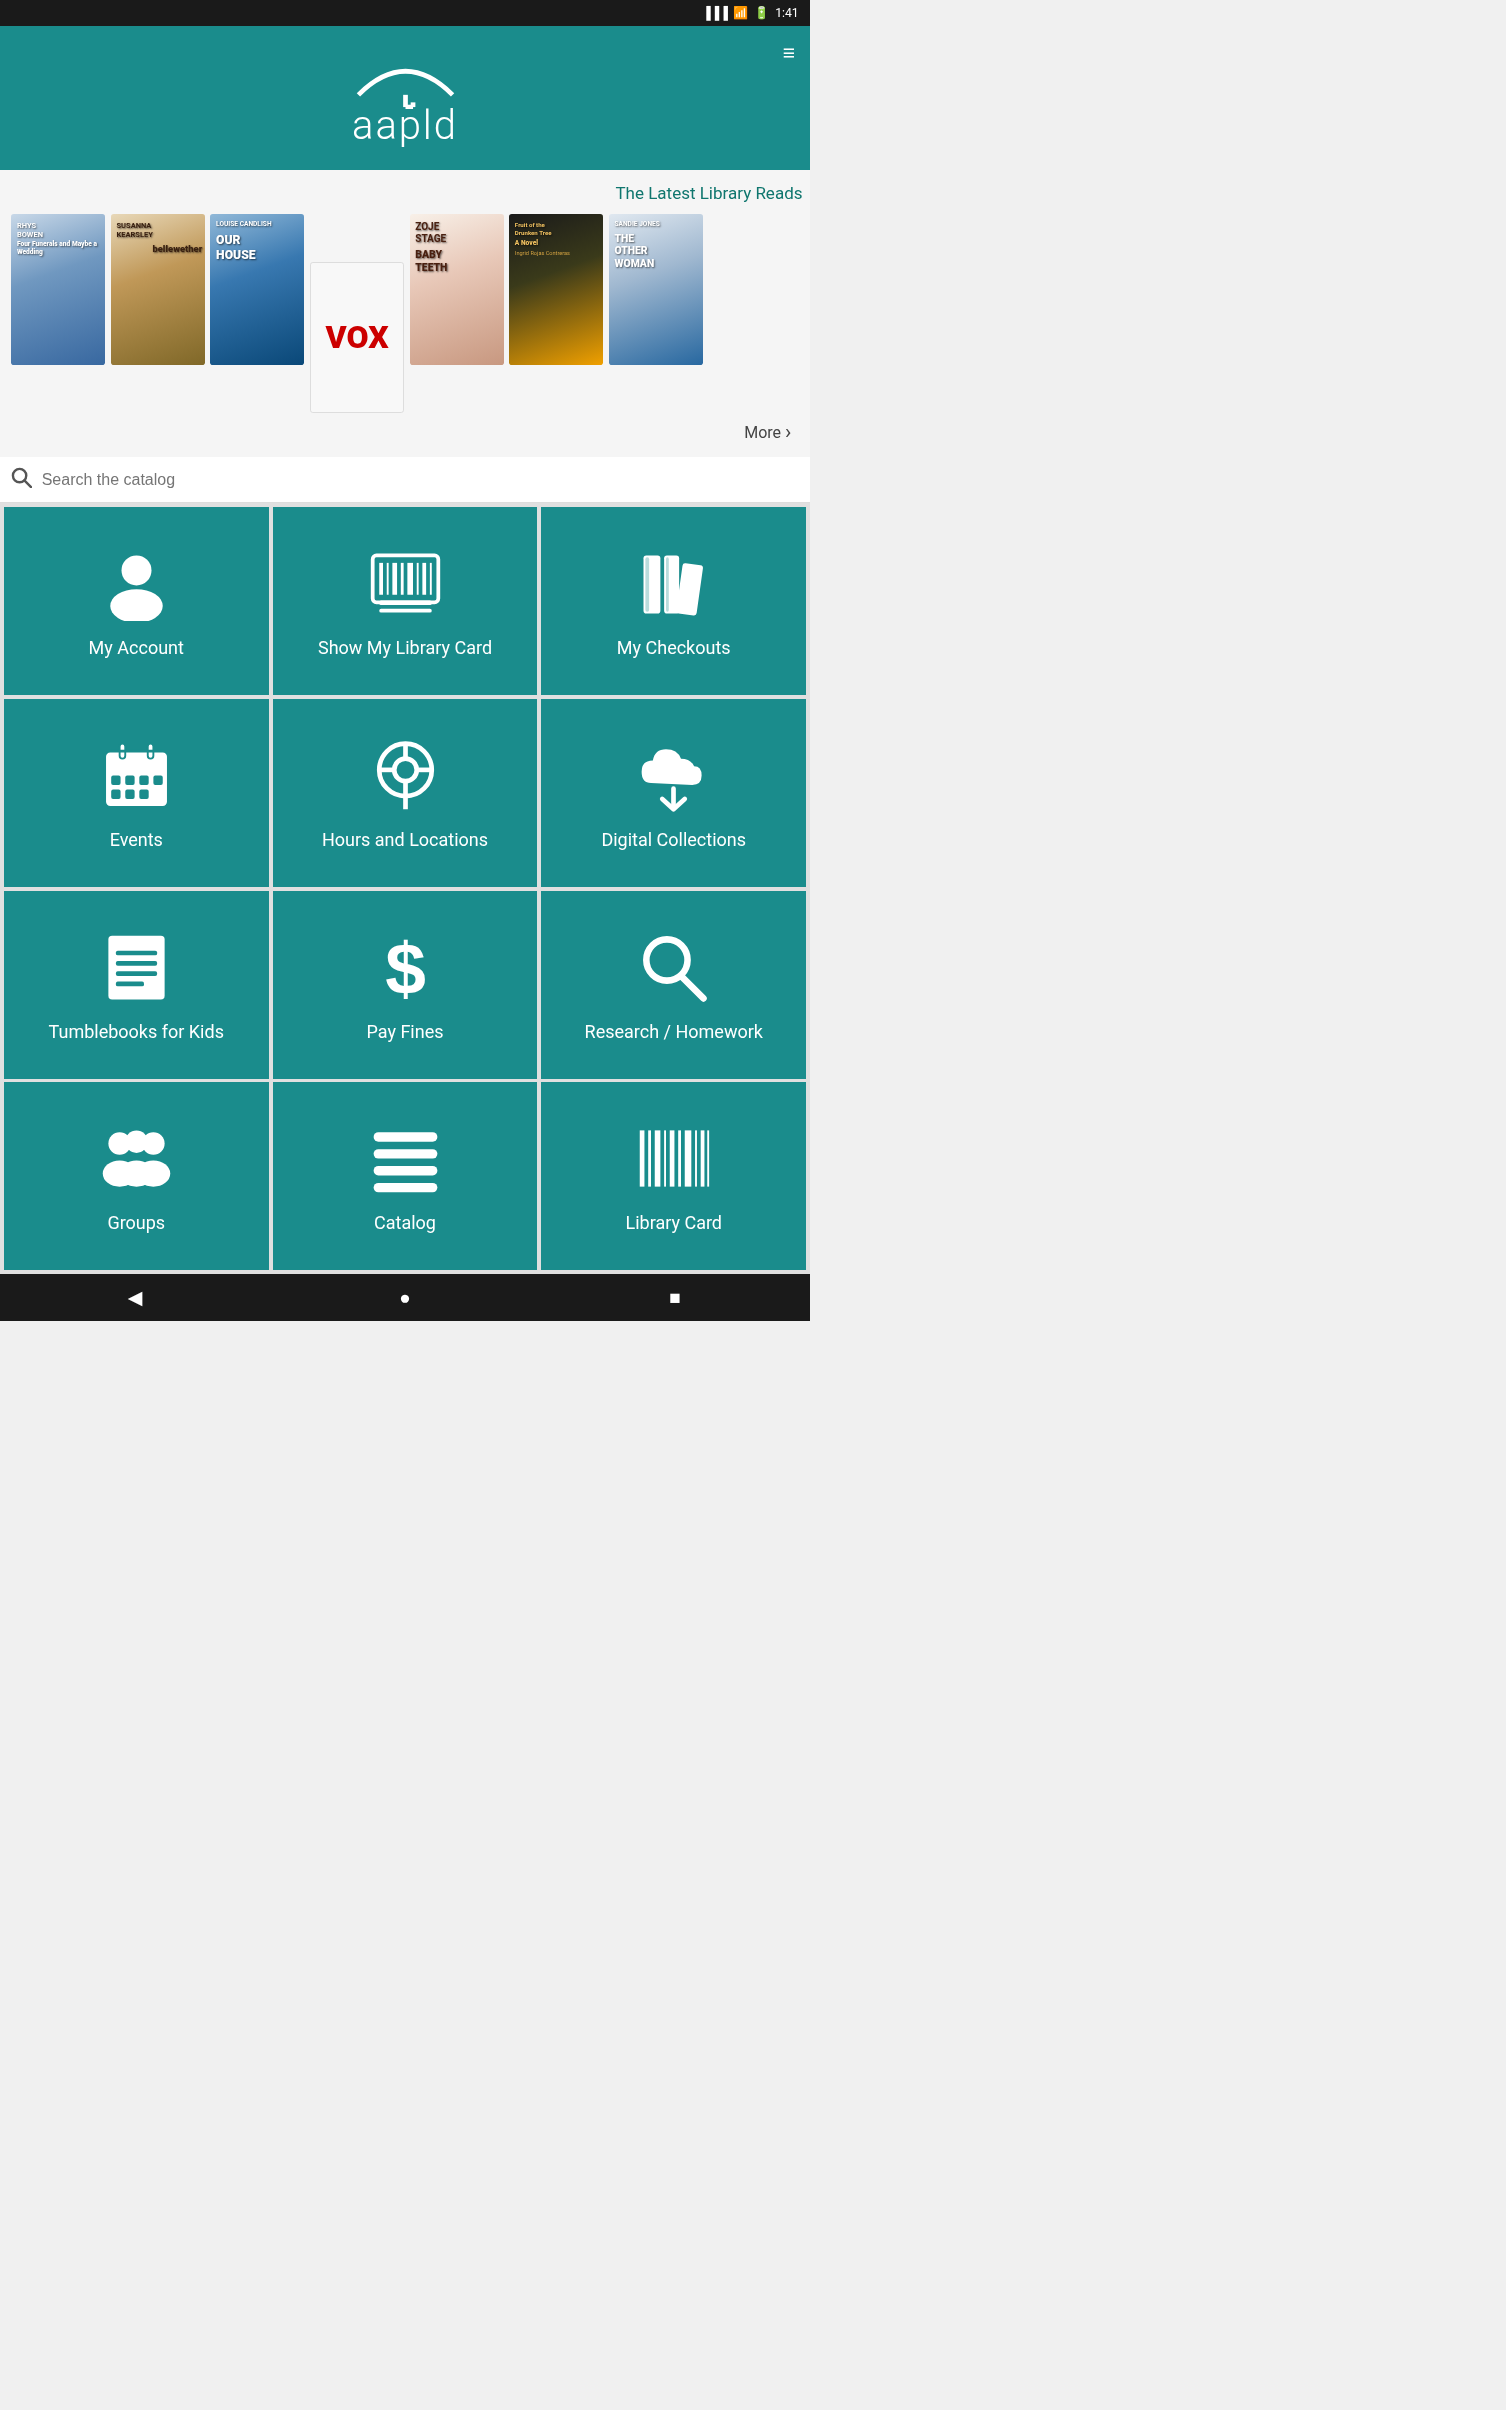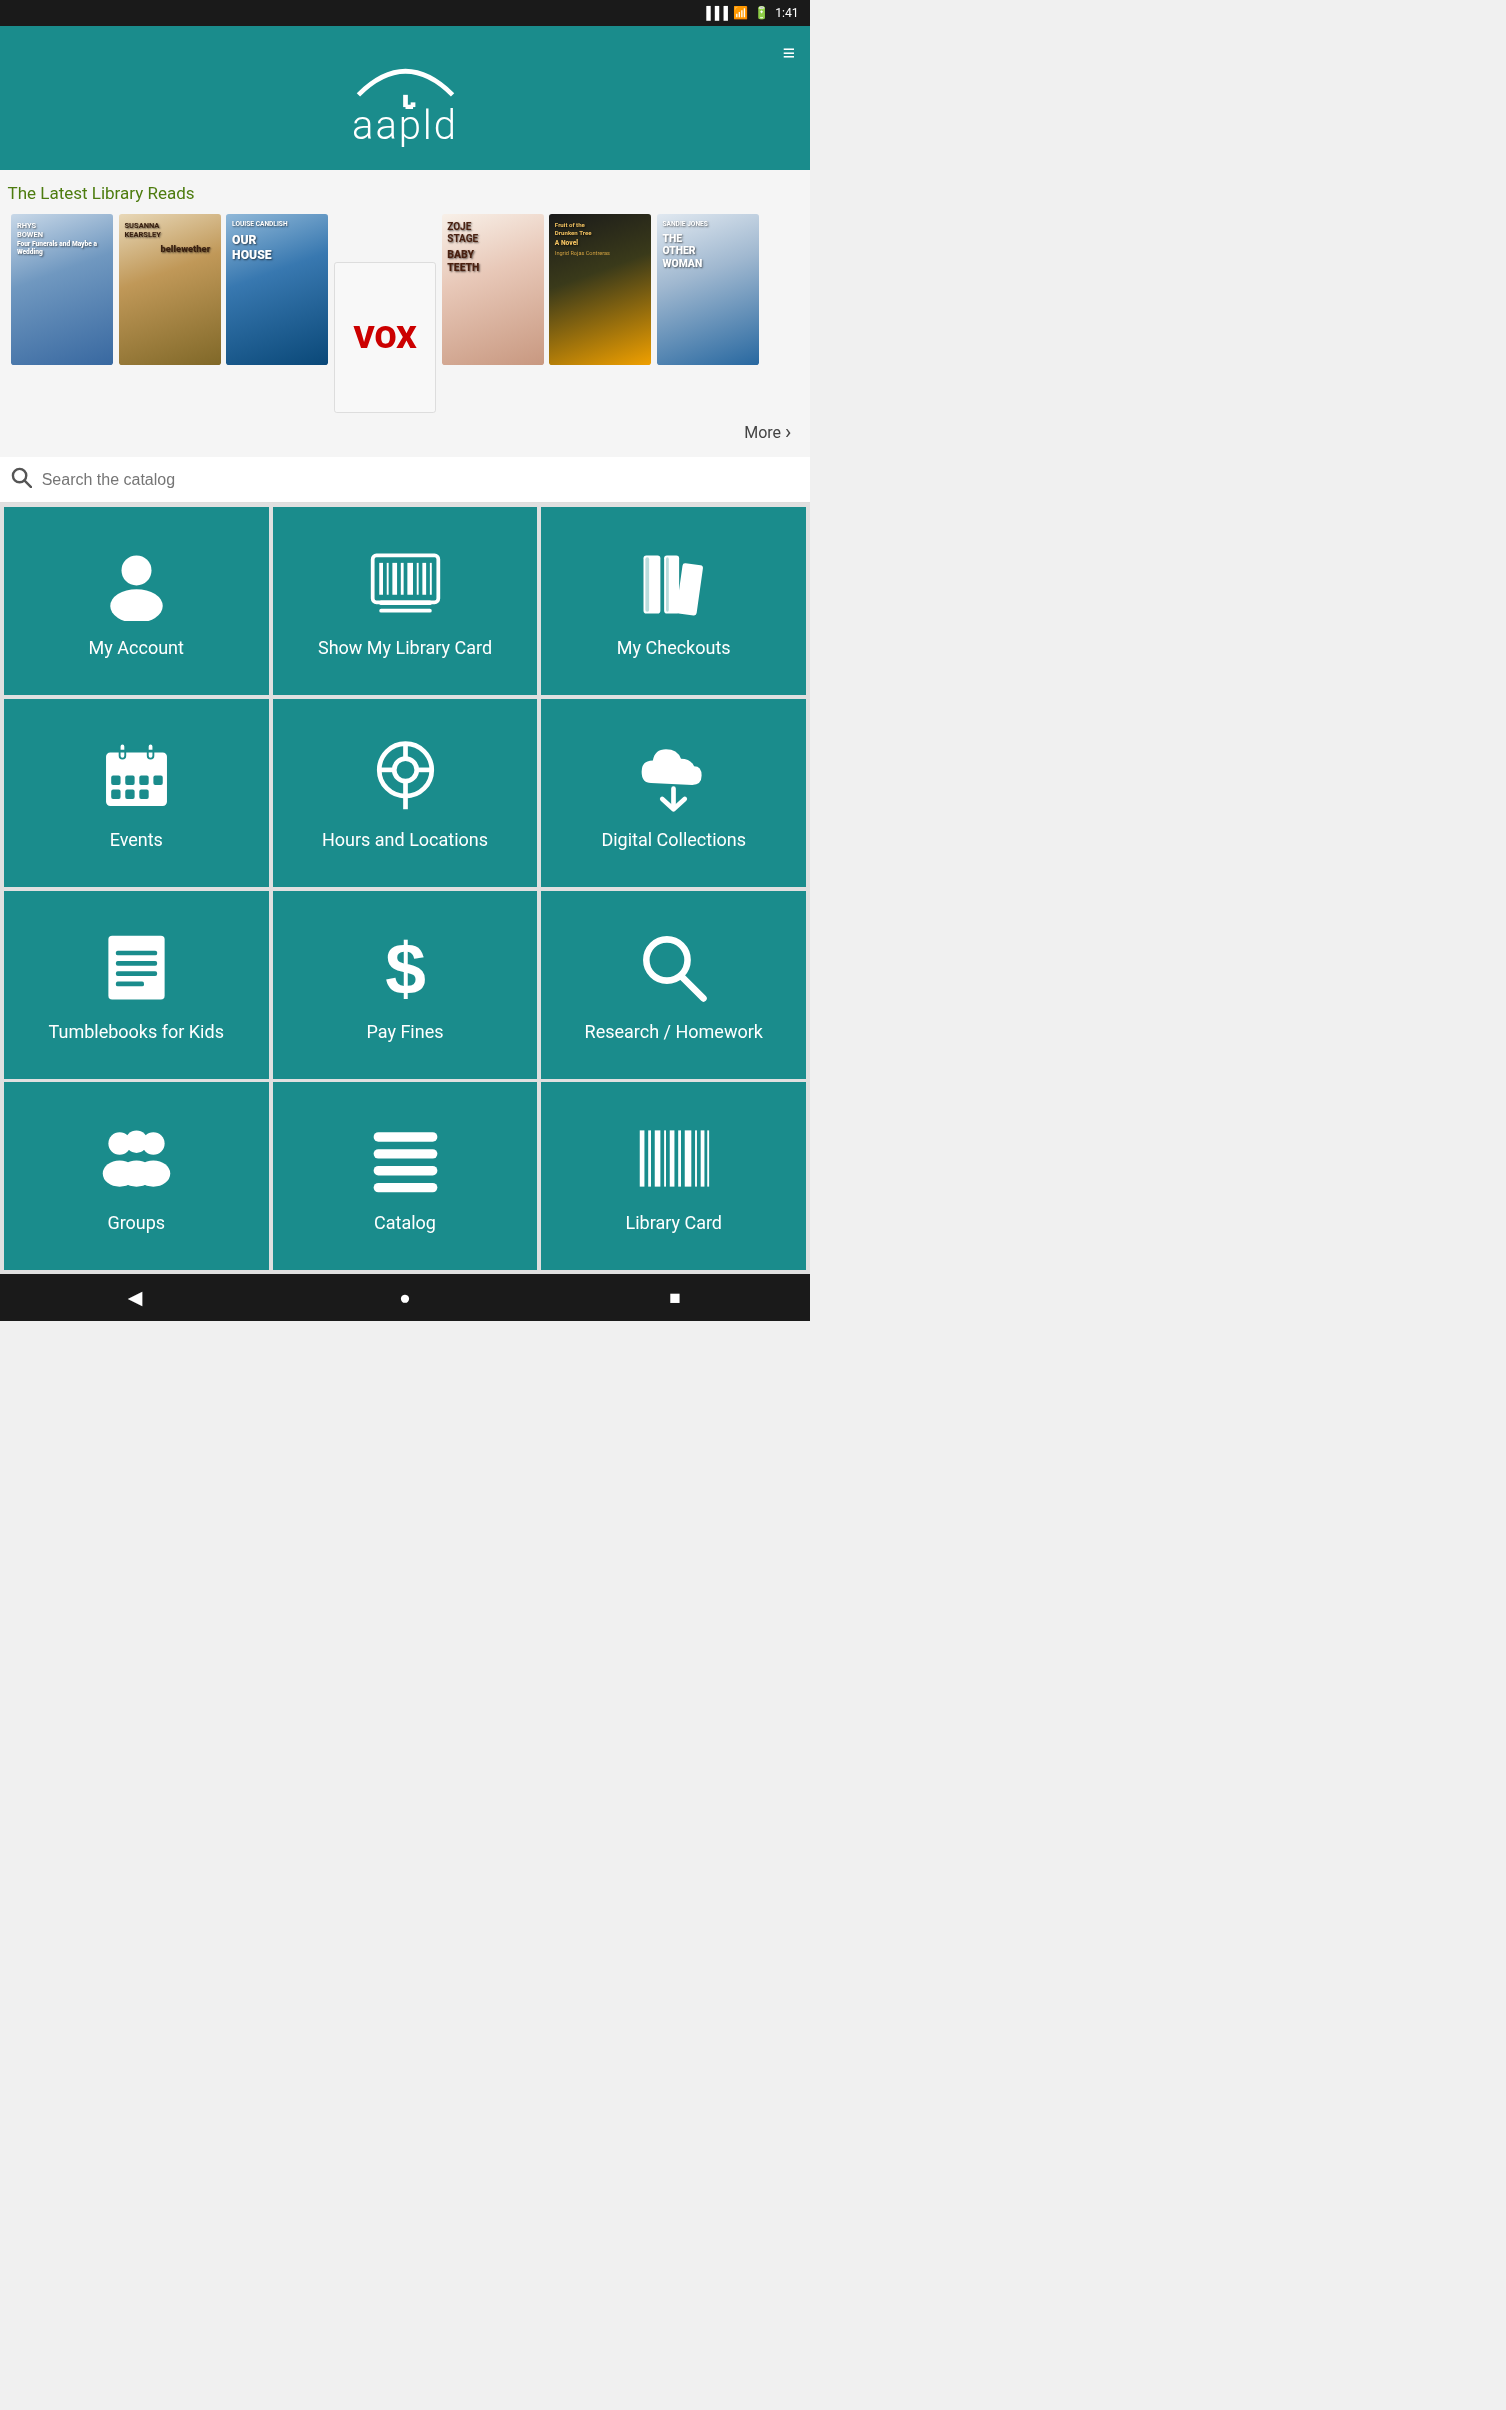--- a/index.html
+++ b/index.html
@@ -60,23 +60,23 @@
       letter-spacing: 1.9px;
       margin-top: -7.5px;
     }
 
     
     .latest-reads-section {
       background: #f5f5f5;
       padding: 13px 7.5px 7.5px;
     }
     .latest-reads-title {
-      text-align: left;
+      text-align: right;
       font-size: 17px;
-      color: #4d7c0f;
+      color: #0f766e;
       margin-bottom: 11.3px;
     }
     .books-row {
       display: flex;
       gap: 5.6px;
       overflow-x: hidden;
       padding: 0 3.8px;
     }
 
     .more-link {
@@ -166,21 +166,21 @@
       cursor: pointer;
       display: flex;
       align-items: center;
       justify-content: center;
       width: 56px;
       height: 38px;
     }
 
     
     .book-cover-div {
-      width: 102px;
+      width: 94px;
       height: 151px;
       border-radius: 2.8px;
       flex-shrink: 0;
       overflow: hidden;
       position: relative;
       display: flex;
       flex-direction: column;
       padding: 7.5px 5.6px;
     }
     .book-author {

